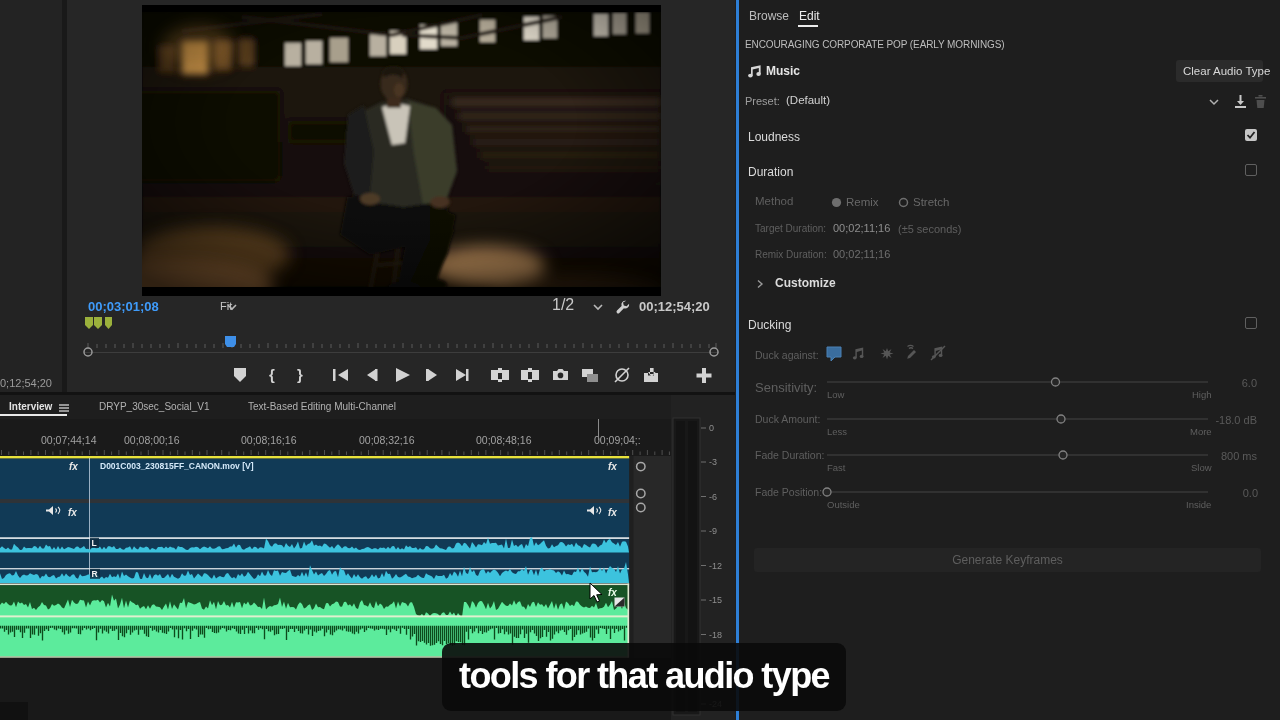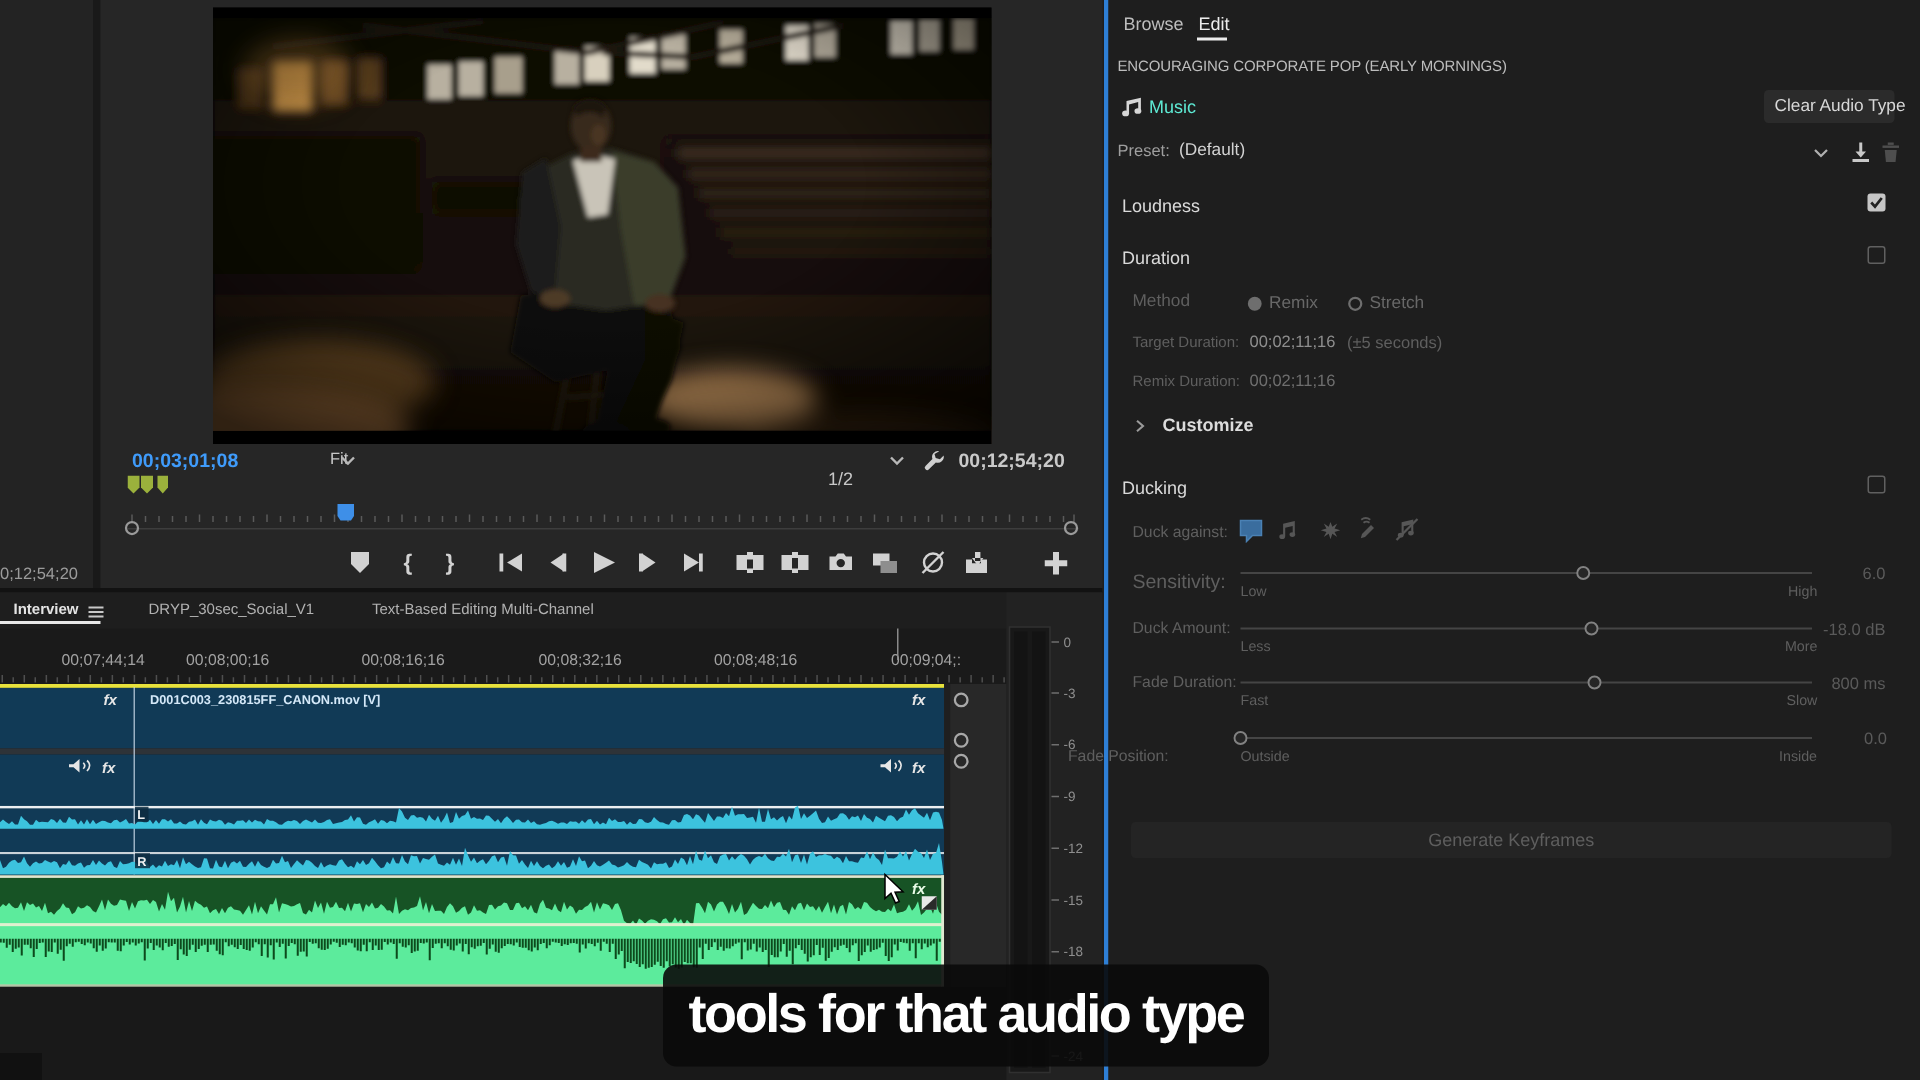--- a/index.html
+++ b/index.html
@@ -128,21 +128,21 @@
  <rect x="0" y="0" width="519" height="7" fill="#000"></rect>
  <rect x="0" y="282" width="519" height="9" fill="#000"></rect>
 </svg>
 </div>
 
 <div class="txt" style="left:88px;top:299px;font-size:13px;font-weight:bold;color:#3f9bfa;">00;03;01;08</div>
 <div class="txt" style="left:184px;top:300px;font-size:11px;color:#c8c8c8;padding-left:36px;">Fit</div>
 <svg class="abs" style="left:226px;top:303px;" width="12" height="8" viewBox="0 0 12 8">
     <path d="M2 2 L6 6 L10 2" stroke="#b8b8b8" stroke-width="1.6" fill="none"></path>
   </svg>
-<div class="txt" style="left:552px;top:312px;font-size:12px;color:#c8c8c8;">1/2</div>
+<div class="txt" style="left:552px;top:296px;font-size:16px;color:#c8c8c8;">1/2</div>
 <svg class="abs" style="left:592px;top:303px;" width="12" height="8" viewBox="0 0 12 8">
     <path d="M2 2 L6 6 L10 2" stroke="#b8b8b8" stroke-width="1.6" fill="none"></path>
   </svg>
 <svg class="abs" style="left:615px;top:299px;" width="16" height="16" viewBox="0 0 16 16">
     <path d="M11.2 1.8 a4 4 0 0 0 -4.6 5.2 L2 11.6 a1.6 1.6 0 0 0 2.3 2.3 L8.9 9.3 a4 4 0 0 0 5.2 -4.6 L11.6 7.2 L8.8 6.4 L8 3.6 Z" fill="#cfcfcf"></path>
   </svg>
 <div class="txt" style="left:639px;top:299px;font-size:13px;font-weight:bold;color:#c9c9c9;">00;12;54;20</div>
 
 <svg class="abs" style="left:85px;top:317px;" width="30" height="13" viewBox="0 0 30 13">
  <path d="M0 0 h8 v8 l-4 4 l-4 -4 Z" fill="#9bb13c"></path>
@@ -338,21 +338,21 @@
 
 <div class="txt" style="left:745px;top:39px;font-size:10px;color:#bdbdbd;letter-spacing:-0.1px;">ENCOURAGING CORPORATE POP (EARLY MORNINGS)</div>
 
 <svg class="abs" style="left:747px;top:63px;" width="15" height="16" viewBox="0 0 15 16">
  <g fill="#d6d6d6">
       <ellipse cx="3.4" cy="12.6" rx="2.3" ry="1.9"></ellipse>
       <ellipse cx="11.6" cy="11.0" rx="2.3" ry="1.9"></ellipse>
       <path d="M4.0 12.6 V4.3 L13.6 2.2 V11 h-1.8 V5.0 L5.7 6.6 v6 Z"></path>
     </g>
 </svg>
-<div class="txt" style="left:766px;top:64px;font-size:12px;color:#5eead4;">Music</div>
+<div class="txt" style="left:766px;top:64px;font-size:12px;color:#e5e5e5;font-weight:bold;">Music</div>
 <div class="abs" style="left:1176px;top:60px;width:87px;height:22px;background:#2b2b2b;border-radius:3px;"></div>
 <div class="txt" style="left:1183px;top:65px;font-size:11.5px;color:#d8d8d8;">Clear Audio Type</div>
 
 <div class="txt" style="left:745px;top:95px;font-size:11px;color:#9e9e9e;">Preset:</div>
 <div class="txt" style="left:786px;top:94px;font-size:11.5px;color:#d2d2d2;">(Default)</div>
 <svg class="abs" style="left:1208px;top:98px;" width="12" height="8" viewBox="0 0 12 8">
     <path d="M2 2 L6 6 L10 2" stroke="#b0b0b0" stroke-width="1.5" fill="none"></path>
   </svg>
 <svg class="abs" style="left:1233px;top:94px;" width="15" height="15" viewBox="0 0 15 15">
  <path d="M6.5 1 h2 v6 h2.5 L7.5 11 L4 7 h2.5 Z" fill="#c8c8c8"></path>
@@ -419,21 +419,21 @@
         <ellipse cx="115.6" cy="11.4" rx="1.9" ry="1.6"></ellipse>
         <path d="M109.4 12.8 V4.2 L117.2 2.4 V11.4 h-1.4 V5.6 L110.8 6.9 v5.9 Z"></path>
       </g>
   <line x1="106" y1="16" x2="120" y2="2" stroke="#565656" stroke-width="1.5"></line>
  </g>
 </svg>
 
 <div class="txt" style="left:755px;top:380px;font-size:13px;color:#5f5f5f;">Sensitivity:</div>
 <div class="txt" style="left:755px;top:413px;font-size:10.5px;color:#5f5f5f;">Duck Amount:</div>
 <div class="txt" style="left:755px;top:449px;font-size:10.5px;color:#5f5f5f;">Fade Duration:</div>
-<div class="txt" style="left:712px;top:486px;font-size:10.5px;color:#5f5f5f;margin-top:12px;">Fade Position:</div>
+<div class="txt" style="left:755px;top:486px;font-size:10.5px;color:#5f5f5f;">Fade Position:</div>
 <svg class="abs" style="left:820px;top:370px;" width="400" height="135" viewBox="0 0 400 135">
  <g stroke="#454545" stroke-width="1.2">
   <line x1="7" y1="12" x2="388" y2="12"></line>
   <line x1="7" y1="49" x2="388" y2="49"></line>
   <line x1="7" y1="85" x2="388" y2="85"></line>
   <line x1="7" y1="122" x2="388" y2="122"></line>
  </g>
  <g stroke="#828282" stroke-width="1.3" fill="#262626">
   <circle cx="235.5" cy="12" r="4"></circle>
   <circle cx="241" cy="49" r="4"></circle>

